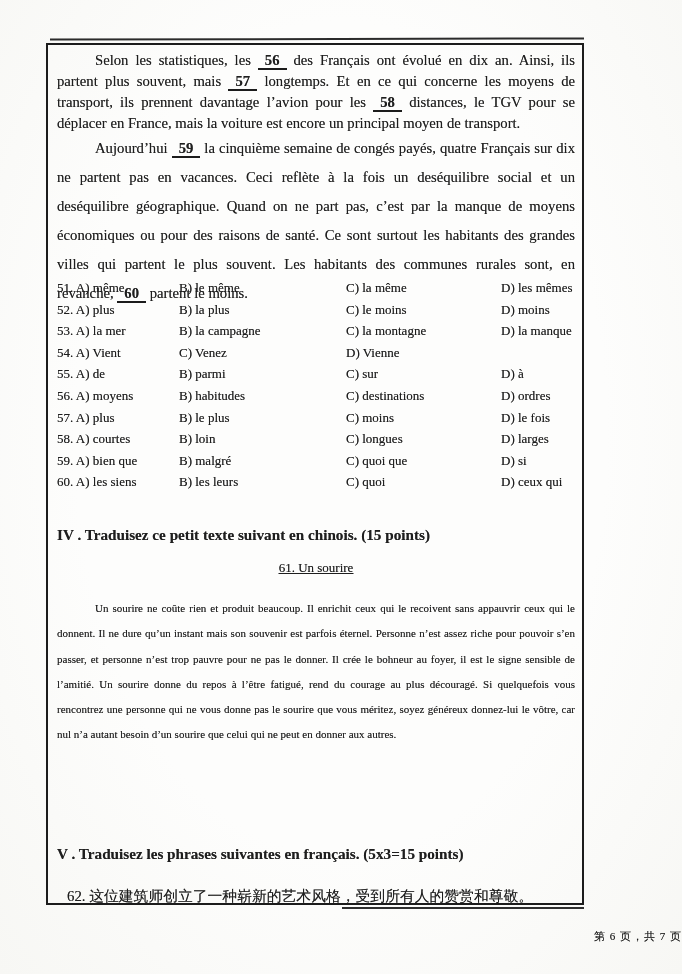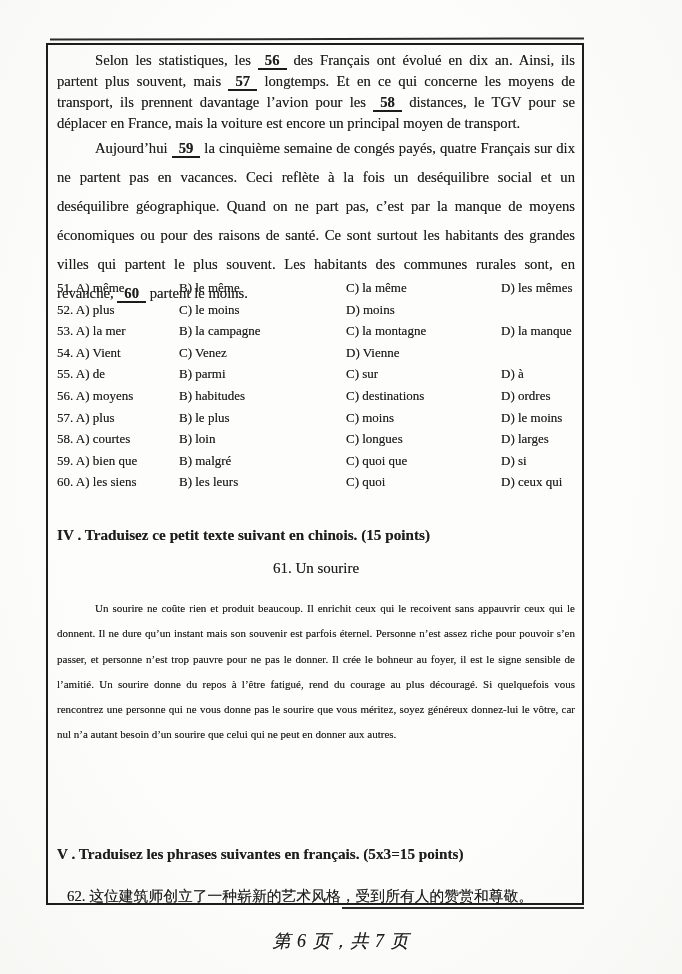--- a/index.html
+++ b/index.html
@@ -63,36 +63,36 @@
     margin: 0;
     font-size: 15.2px;
     font-weight: 700;
   }
   .h4 { top: 481px; }
   .h5 { top: 800px; }
   .subtitle {
     position: absolute;
     left: 9px; right: 7px; top: 515px;
     text-align: center;
-    font-size: 15px;
+    font-size: 13px;
+    text-decoration: underline;
   }
   .p61 { top: 551px; line-height: 25.3px; font-size: 11px; }
   .item62 {
     position: absolute;
     left: 9px; right: 7px; top: 832px;
     margin: 10px;
     font-size: 14.8px;
   }
   .footer {
     position: absolute;
     left: 0; right: 0; top: 929px;
-    text-align: center;
-    font-size: 18px;
+    text-align: right;
+    font-size: 11px;
     letter-spacing: 1px;
-    font-style: italic;
   }
 </style>
 </head>
 <body>
 
 <div class="page">
   <div class="frame">
     <div class="artifact-top"></div>
     <div class="artifact-bottom"></div>
 
@@ -104,20 +104,21 @@
 
         <div class="opt-row">
           <span class="cell"><span>51.</span> <span>A) même</span></span>
           <span class="cell">B) le même</span>
           <span class="cell">C) la même</span>
           <span class="cell">D) les mêmes</span>
         </div>
 
         <div class="opt-row">
           <span class="cell"><span>52.</span> <span>A) plus</span></span>
+          <span class="cell">B) la plus</span>
           <span class="cell">C) le moins</span>
           <span class="cell">D) moins</span>
         </div>
 
         <div class="opt-row">
           <span class="cell"><span>53.</span> <span>A) la mer</span></span>
           <span class="cell">B) la campagne</span>
           <span class="cell">C) la montagne</span>
           <span class="cell">D) la manque</span>
         </div>
@@ -139,21 +140,21 @@
           <span class="cell"><span>56.</span> <span>A) moyens</span></span>
           <span class="cell">B) habitudes</span>
           <span class="cell">C) destinations</span>
           <span class="cell">D) ordres</span>
         </div>
 
         <div class="opt-row">
           <span class="cell"><span>57.</span> <span>A) plus</span></span>
           <span class="cell">B) le plus</span>
           <span class="cell">C) moins</span>
-          <span class="cell">D) le moins</span>
+          <span class="cell">D) le fois</span>
         </div>
 
         <div class="opt-row">
           <span class="cell"><span>58.</span> <span>A) courtes</span></span>
           <span class="cell">B) loin</span>
           <span class="cell">C) longues</span>
           <span class="cell">D) larges</span>
         </div>
 
         <div class="opt-row">

